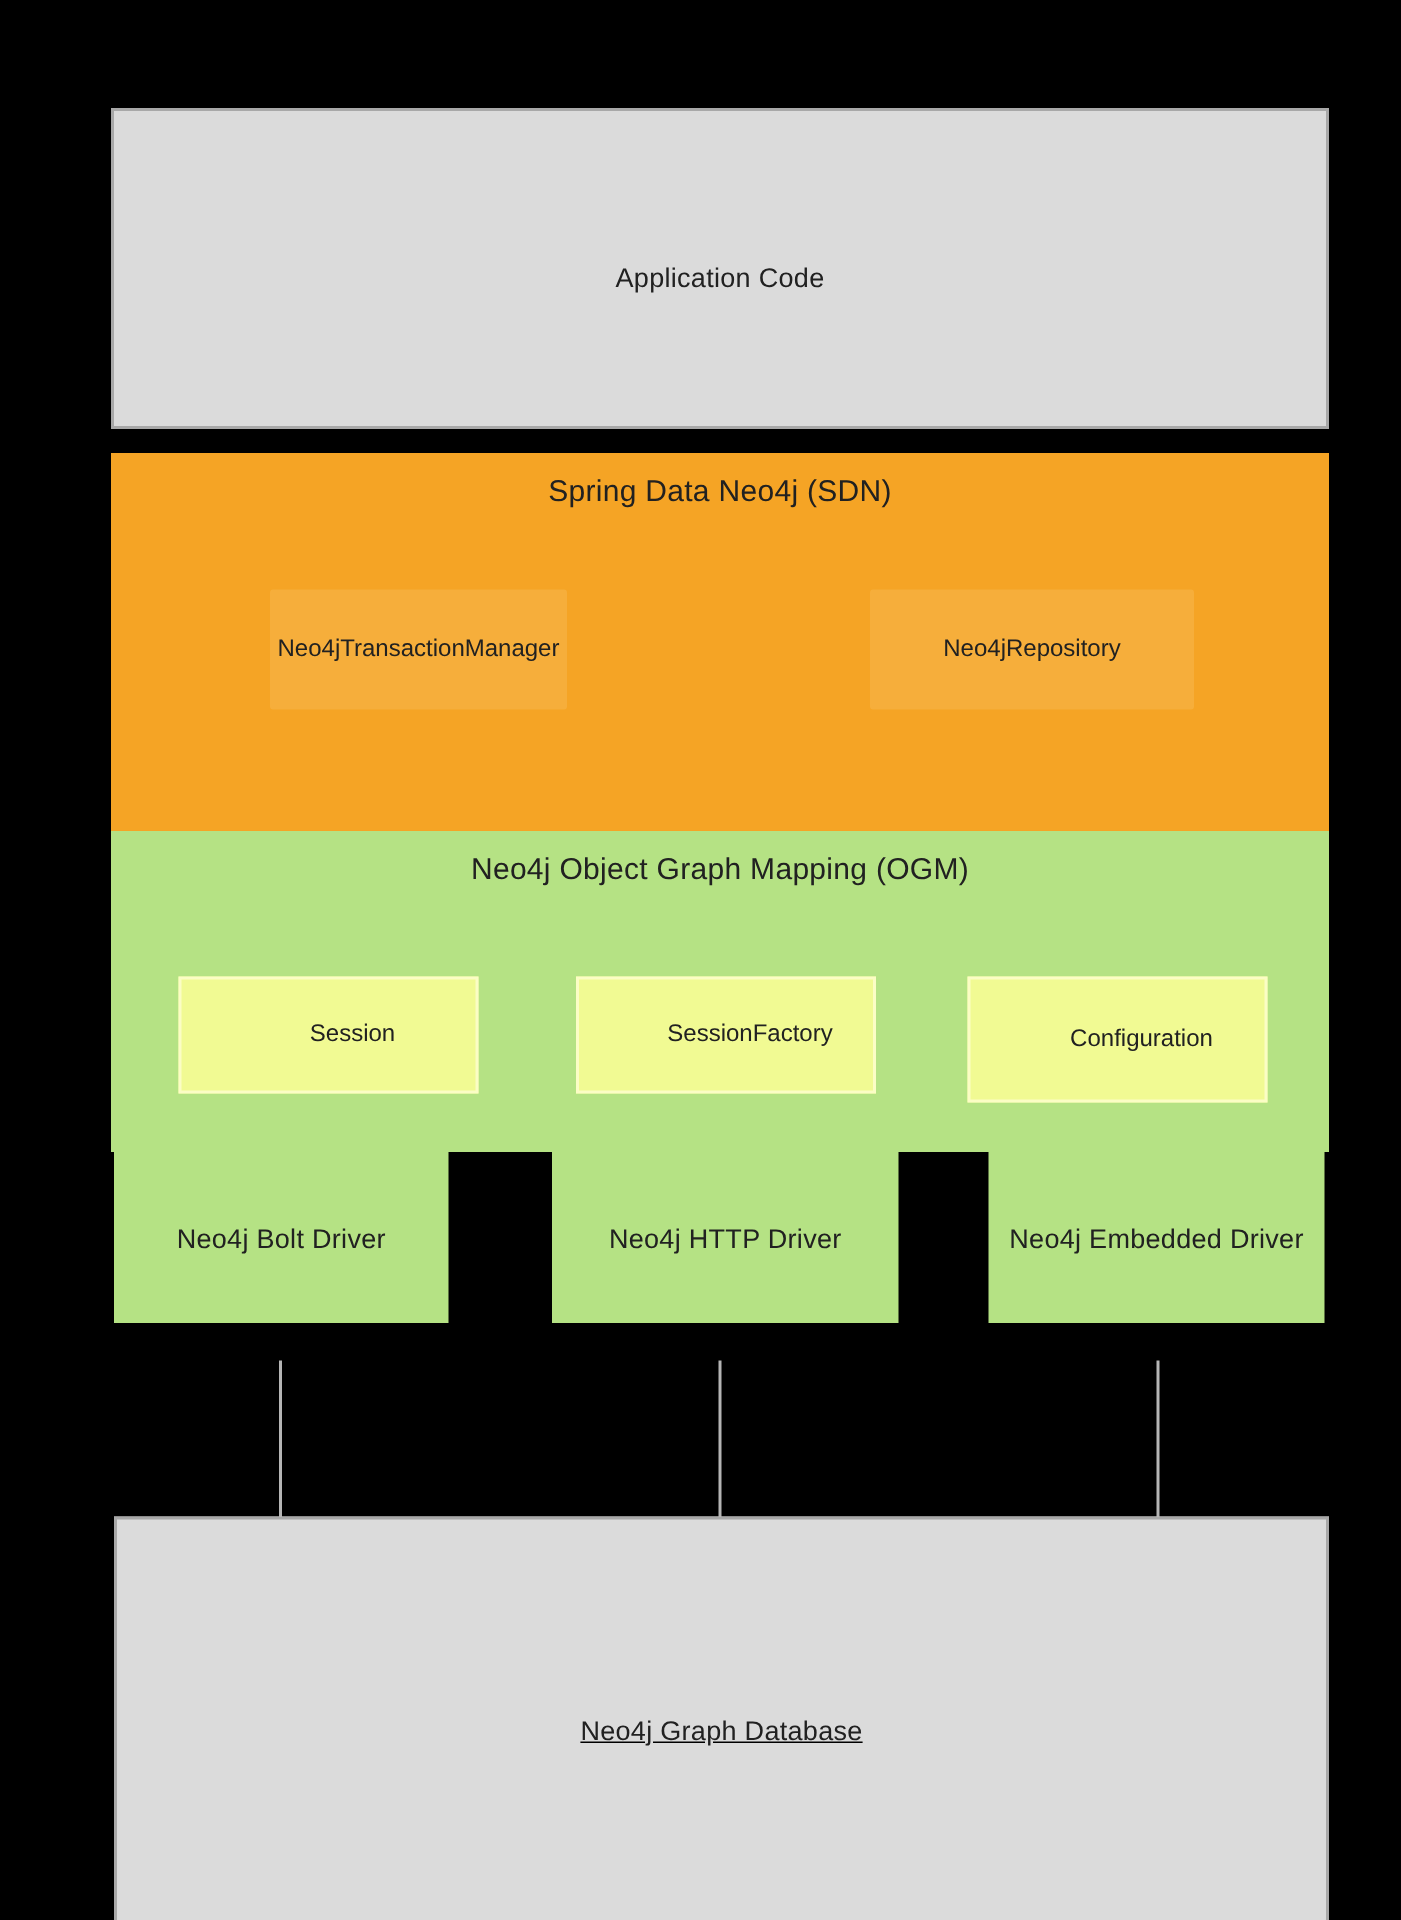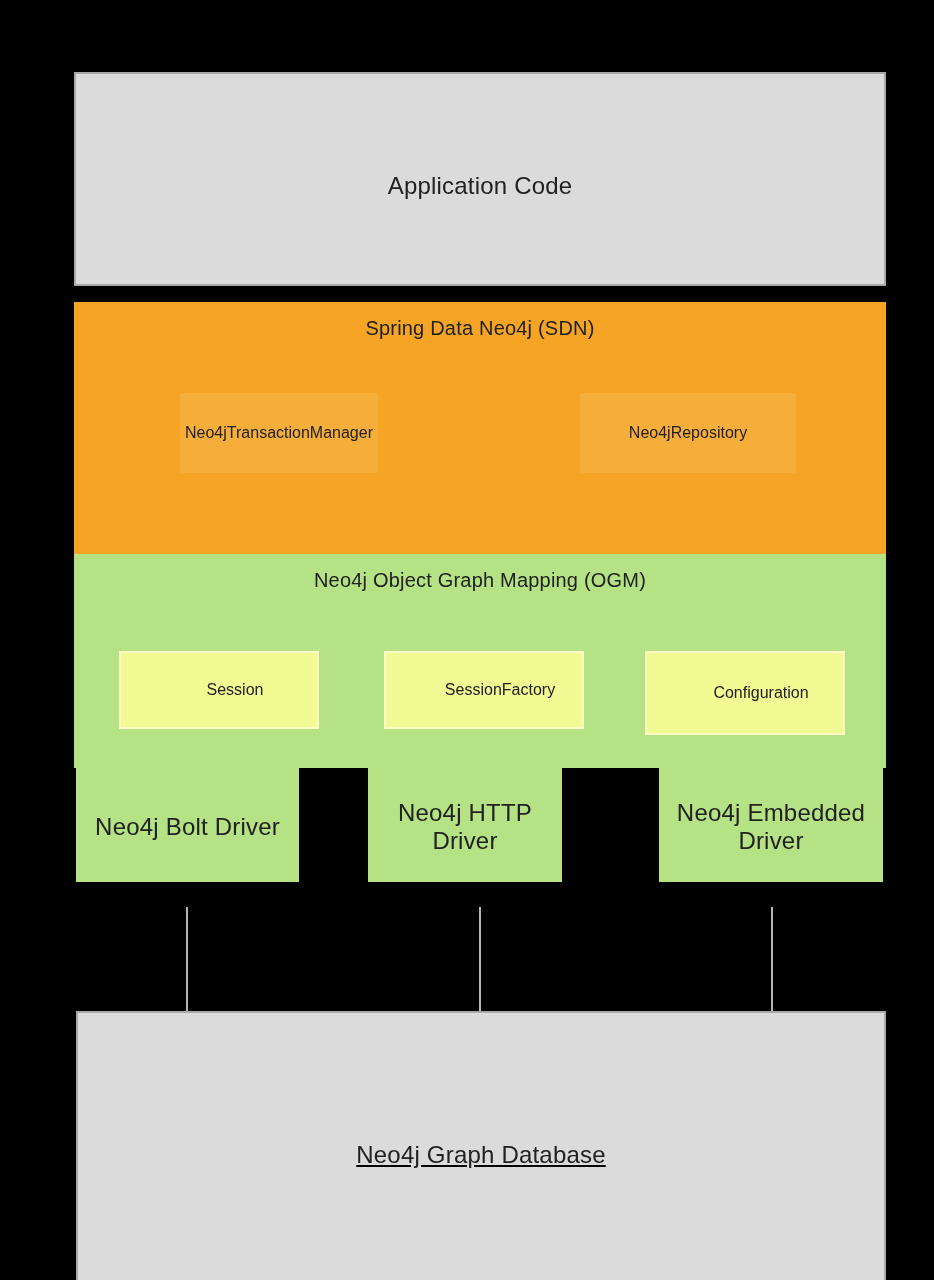--- a/index.html
+++ b/index.html
@@ -26,21 +26,21 @@
   .orange { background: var(--orange-fill, #f5a425); }
   .green  { background: var(--green-fill,  #b5e284); }
 
   .center-label {
     display: flex;
     align-items: center;
     justify-content: center;
     text-align: center;
   }
   .label-lg {
-    font-size: 24px;
+    font-size: 18px;
     font-weight: 500;
     color: var(--text-color, #212121);
     letter-spacing: 0.2px;
     margin-top: 13px;
   }
   .label-sm {
     font-size: 16px;
     font-weight: 400;
     color: var(--text-color, #212121);
   }
@@ -77,21 +77,21 @@
   .app-box { left: 74px;  top: 72px;  width: 812px; height: 214px; }
   .sdn-box { left: 74px;  top: 302px; width: 812px; height: 276px; }
   .tm-box   { left: 106px; top: 91px; width: 198px; height: 80px; }
   .repo-box { left: 506px; top: 91px; width: 216px; height: 80px; }
   .ogm-box { left: 74px;  top: 554px; width: 812px; height: 214px; }
   .session-box  { left: 45px;  top: 97px; width: 200px; height: 78px; }
   .factory-box  { left: 310px; top: 97px; width: 200px; height: 78px; }
   .config-box   { left: 571px; top: 97px; width: 200px; height: 84px; }
   .driver { top: 758px; height: 124px; }
   .driver-1 { left: 76px;  width: 223px; }
-  .driver-2 { left: 368px; width: 194px; }
+  .driver-2 { left: 368px; width: 231px; }
   .driver-3 { left: 659px; width: 224px; }
   .connector {
     position: absolute;
     top: 907px;
     width: 2px;
     height: 105px;
     background: var(--connector-color, #b5b5b5);
   }
   .connector-1 { left: 186px; }
   .connector-2 { left: 479px; }

